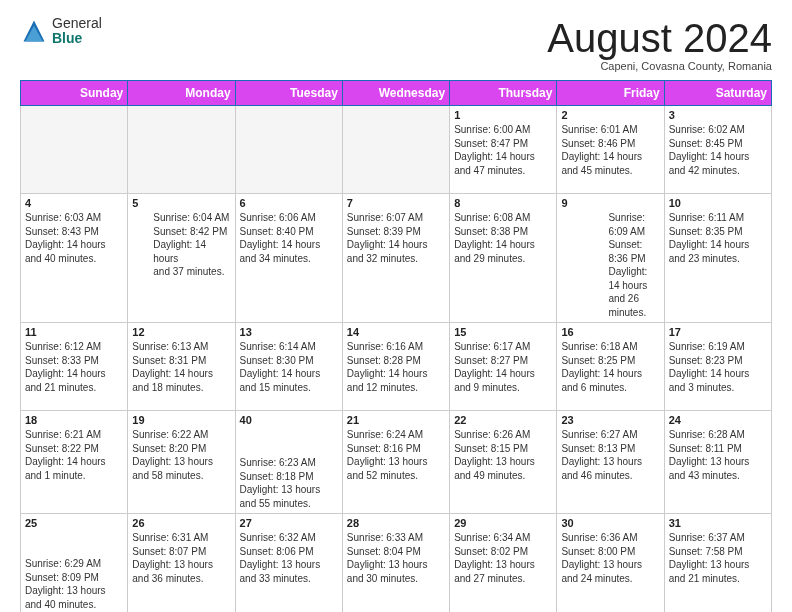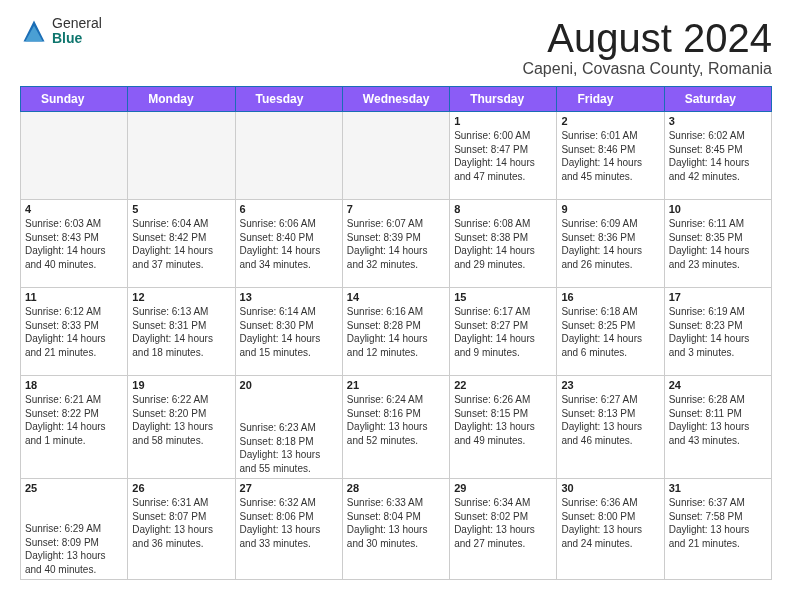--- a/index.html
+++ b/index.html
@@ -50,41 +50,41 @@
     .title-block {
       text-align: right;
     }
     .month-year {
       font-size: 40px;
       font-weight: normal;
       color: #222;
       line-height: 1.1;
     }
     .location {
-      font-size: 16px;
+      font-size: 11px;
       color: #444;
     }
     .calendar {
       flex: 1;
       display: flex;
       flex-direction: column;
     }
     .cal-table {
       width: 100%;
       border-collapse: collapse;
       flex: 1;
       table-layout: fixed;
     }
     .cal-table thead tr th {
-      background: #8b5cf6;
+      background: #d946ef;
       color: #fff;
       font-size: 12px;
       font-weight: bold;
-      padding: 5px 20px;
-      text-align: left;
+      padding: 5px 4px;
+      text-align: right;
       border: 1px solid #1a6db5;
     }
     .cal-table tbody tr td {
       border: 1px solid #ccc;
       vertical-align: top;
       padding: 3px 4px;
       font-size: 10px;
       color: #333;
       background: #fff;
       height: 88px;
@@ -175,21 +175,21 @@
           <tr>
             <td>
               <span class="day-num">4</span>
               <div class="day-info" style="white-space: pre-line;">Sunrise: 6:03 AM
 Sunset: 8:43 PM
 Daylight: 14 hours
 and 40 minutes.</div>
             </td>
             <td>
               <span class="day-num">5</span>
-              <div class="day-info" style="white-space: pre-line;">Sunrise: 6:04 AM
+              <div class="day-info" style="white-space: pre-line; margin-left: 21px;">Sunrise: 6:04 AM
 Sunset: 8:42 PM
 Daylight: 14 hours
 and 37 minutes.</div>
             </td>
             <td>
               <span class="day-num">6</span>
               <div class="day-info" style="white-space: pre-line;">Sunrise: 6:06 AM
 Sunset: 8:40 PM
 Daylight: 14 hours
 and 34 minutes.</div>
@@ -203,21 +203,21 @@
             </td>
             <td>
               <span class="day-num">8</span>
               <div class="day-info" style="white-space: pre-line;">Sunrise: 6:08 AM
 Sunset: 8:38 PM
 Daylight: 14 hours
 and 29 minutes.</div>
             </td>
             <td>
               <span class="day-num">9</span>
-              <div class="day-info" style="white-space: pre-line;">Sunrise: 6:09 AM
+              <div class="day-info" style="white-space: pre-line; margin-left: 47px;">Sunrise: 6:09 AM
 Sunset: 8:36 PM
 Daylight: 14 hours
 and 26 minutes.</div>
             </td>
             <td>
               <span class="day-num">10</span>
               <div class="day-info" style="white-space: pre-line;">Sunrise: 6:11 AM
 Sunset: 8:35 PM
 Daylight: 14 hours
 and 23 minutes.</div>
@@ -283,21 +283,21 @@
 and 1 minute.</div>
             </td>
             <td>
               <span class="day-num">19</span>
               <div class="day-info" style="white-space: pre-line;">Sunrise: 6:22 AM
 Sunset: 8:20 PM
 Daylight: 13 hours
 and 58 minutes.</div>
             </td>
             <td>
-              <span class="day-num">20</span>
+              <span class="day-num">40</span>
               <div class="day-info" style="white-space: pre-line; margin-top: 30px;">Sunrise: 6:23 AM
 Sunset: 8:18 PM
 Daylight: 13 hours
 and 55 minutes.</div>
             </td>
             <td>
               <span class="day-num">21</span>
               <div class="day-info" style="white-space: pre-line;">Sunrise: 6:24 AM
 Sunset: 8:16 PM
 Daylight: 13 hours

